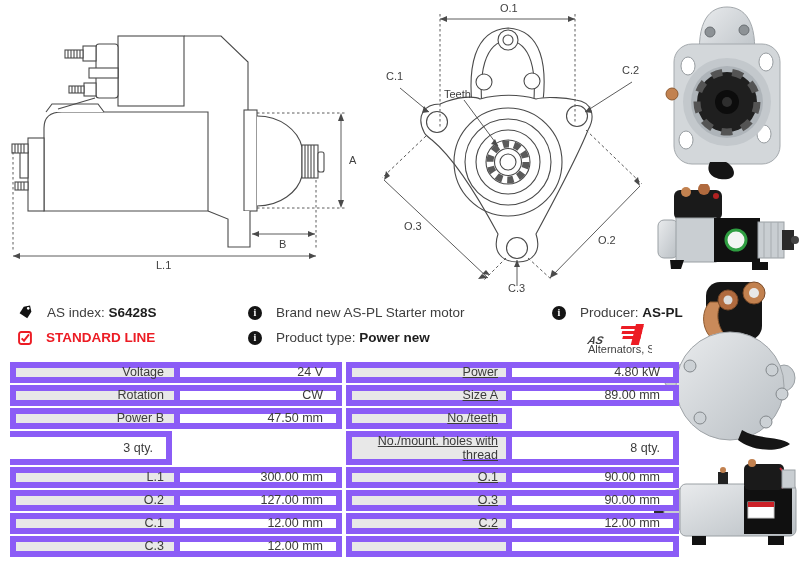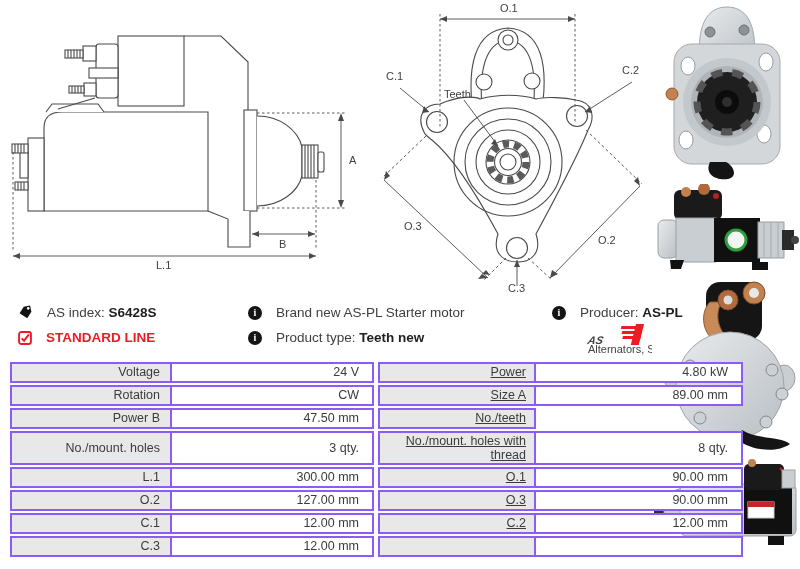--- a/index.html
+++ b/index.html
@@ -14,24 +14,24 @@
   .info-dot{display:inline-flex;width:14px;height:14px;border-radius:50%;
             background:#141414;color:#fff;font-size:10px;font-weight:bold;
             align-items:center;justify-content:center;flex:0 0 14px;
             font-family:"Liberation Serif",serif;}
   
   .spec{position:absolute;left:10px;top:362px;display:flex;gap:4px;}
   .spec-half{display:flex;flex-direction:column;gap:2px;}
   .spec-row{display:flex;height:21px;}
   .spec-row.tall{height:34px;}
   .cell{display:flex;align-items:center;justify-content:flex-end;
-        font-size:12.5px;color:#3b3b3b;border:2px solid #8b5cf6;
+        font-size:12.5px;color:#3b3b3b;border:6px solid #8b5cf6;
         line-height:1.15;text-align:right;}
   .lab{background:#e8e8e8;padding-right:10px;}
-  .val{background:#ffffff;padding-right:13px;border-left:none;padding-left:44px;}
+  .val{background:#ffffff;padding-right:13px;border-left:none;}
   .half-l .lab{width:148px;}  .half-l .val{width:143px;}
   .half-r .lab{width:146px;padding-right:8px;text-decoration:underline;} .half-r .val{width:148px;}
   
   .aslogo{position:absolute;left:584px;top:324px;width:68px;}
   
   svg text{fill:#3f3f3f;font-family:"Liberation Sans",sans-serif;font-size:11px;}
 </style>
 </head>
 <body>
 
@@ -249,21 +249,21 @@
 </div>
 
 <div class="info-item" style="left:248px;top:305px">
   <span class="info-dot">i</span>
   <span>Brand new AS-PL Starter motor</span>
 </div>
 
 <div class="info-item" style="left:248px;top:330px">
   <span class="info-dot">i</span>
   <span><span>Product type:</span>
-  <span class="b">Teeth new</span></span>
+  <span class="b">Power new</span></span>
 </div>
 
 <div class="info-item" style="left:552px;top:305px">
   <span class="info-dot">i</span>
   <span><span>Producer:</span>
   <span class="b">AS-PL</span></span>
 </div>
 
 <div class="aslogo">
   <svg width="68" height="32" viewBox="0 0 68 32">
@@ -286,21 +286,20 @@
       </div>
     <div class="spec-row">
         <div class="cell lab">Rotation</div>
         <div class="cell val">CW</div>
       </div>
     <div class="spec-row">
         <div class="cell lab">Power B</div>
         <div class="cell val">47.50 mm</div>
       </div>
     <div class="spec-row tall">
-        <div class="cell lab">No./mount. holes</div>
         <div class="cell val">3 qty.</div>
       </div>
     <div class="spec-row">
         <div class="cell lab">L.1</div>
         <div class="cell val">300.00 mm</div>
       </div>
     <div class="spec-row">
         <div class="cell lab">O.2</div>
         <div class="cell val">127.00 mm</div>
       </div>

